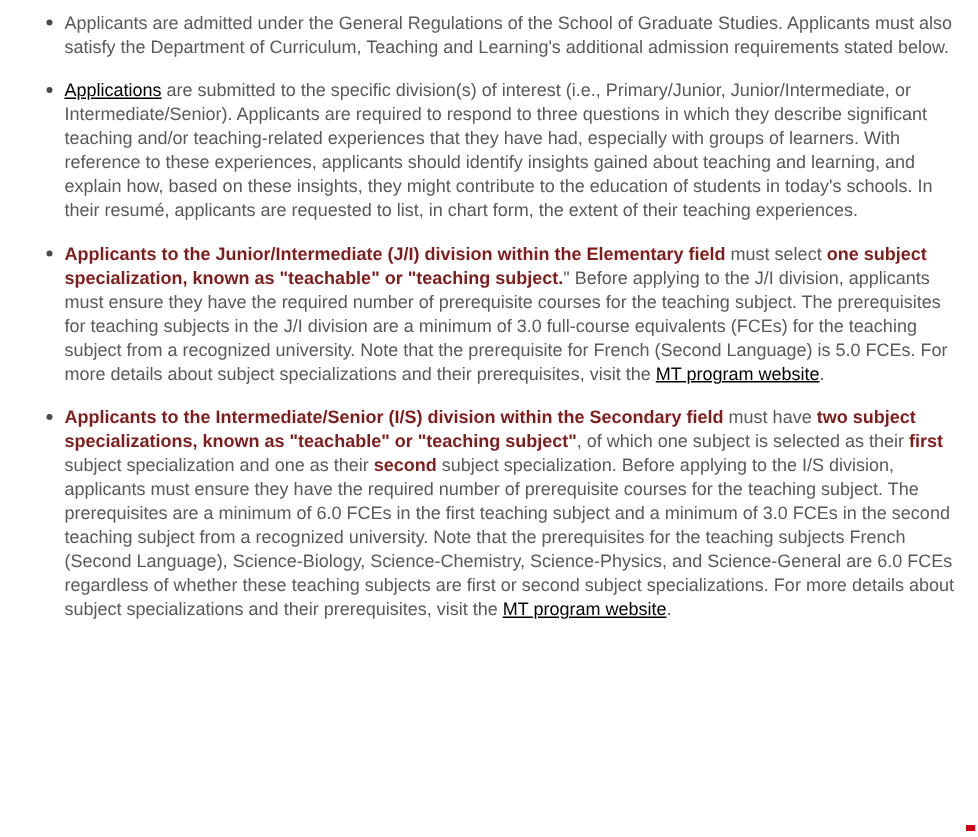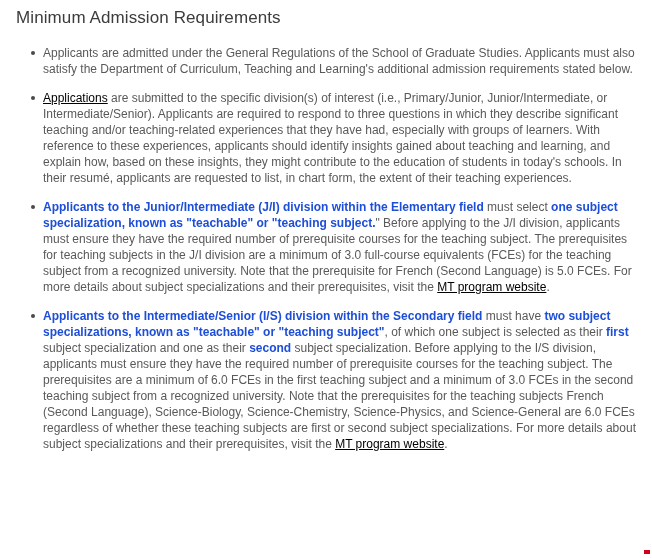--- a/index.html
+++ b/index.html
@@ -45,42 +45,41 @@
     position: absolute;
     left: 0;
     top: 6px;
     width: 4px;
     height: 4px;
     border-radius: 50%;
     background: #4a4a4a;
   }
   .bold {
     font-weight: 700;
-    color: #1d4ed8;
+    color: #7f1d1d;
   }
   a.doc-link {
     color: #000000;
     text-decoration: underline;
     cursor: pointer;
   }
   .artifact-red {
     position: absolute;
     left: 644px;
     top: 550px;
     width: 6px;
     height: 4px;
     background: #d0021b;
   }
 </style>
 </head>
 <body>
 
 <div class="content">
 
-  <h1 class="page-title">Minimum Admission Requirements</h1>
 
   <ul class="req-list">
 
     <li>
       <span>Applicants are admitted under the General Regulations of the School of Graduate Studies. Applicants must also satisfy the Department of Curriculum, Teaching and Learning's additional admission requirements stated below.</span>
     </li>
 
 
     <li>
       <a class="doc-link">Applications</a><span> are submitted to the specific division(s) of interest (i.e., Primary/Junior, Junior/Intermediate, or Intermediate/Senior). Applicants are required to respond to three questions in which they describe significant teaching and/or teaching-related experiences that they have had, especially with groups of learners. With reference to these experiences, applicants should identify insights gained about teaching and learning, and explain how, based on these insights, they might contribute to the education of students in today's schools. In their resumé, applicants are requested to list, in chart form, the extent of their teaching experiences.</span>

